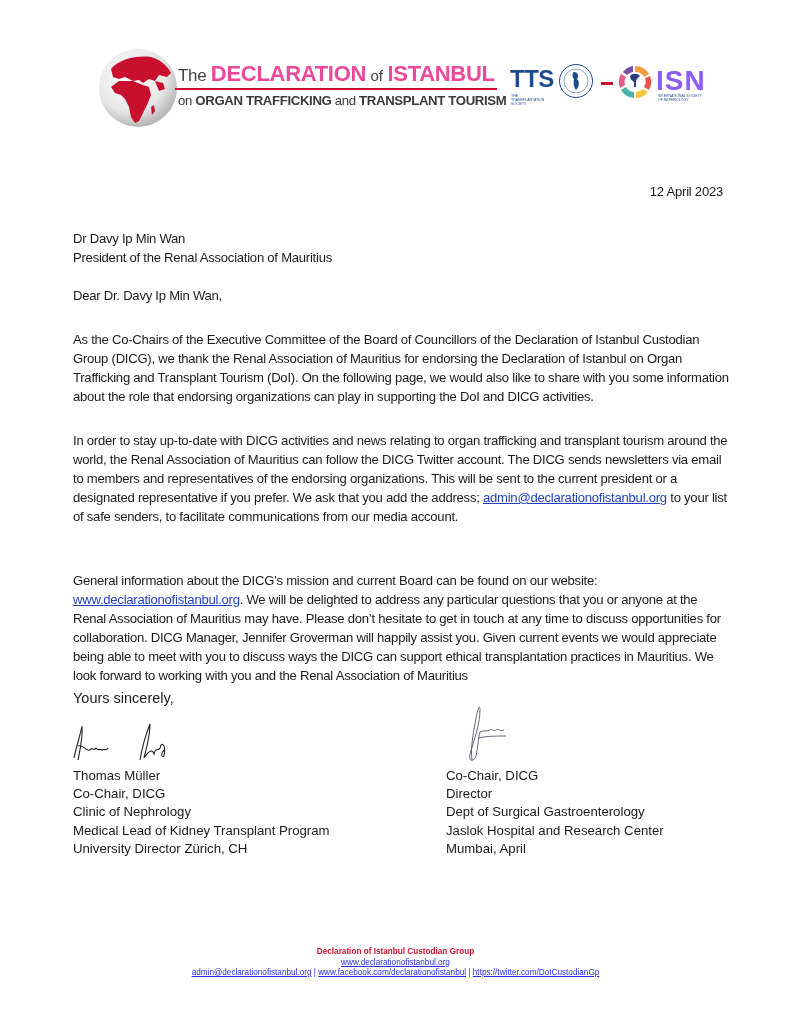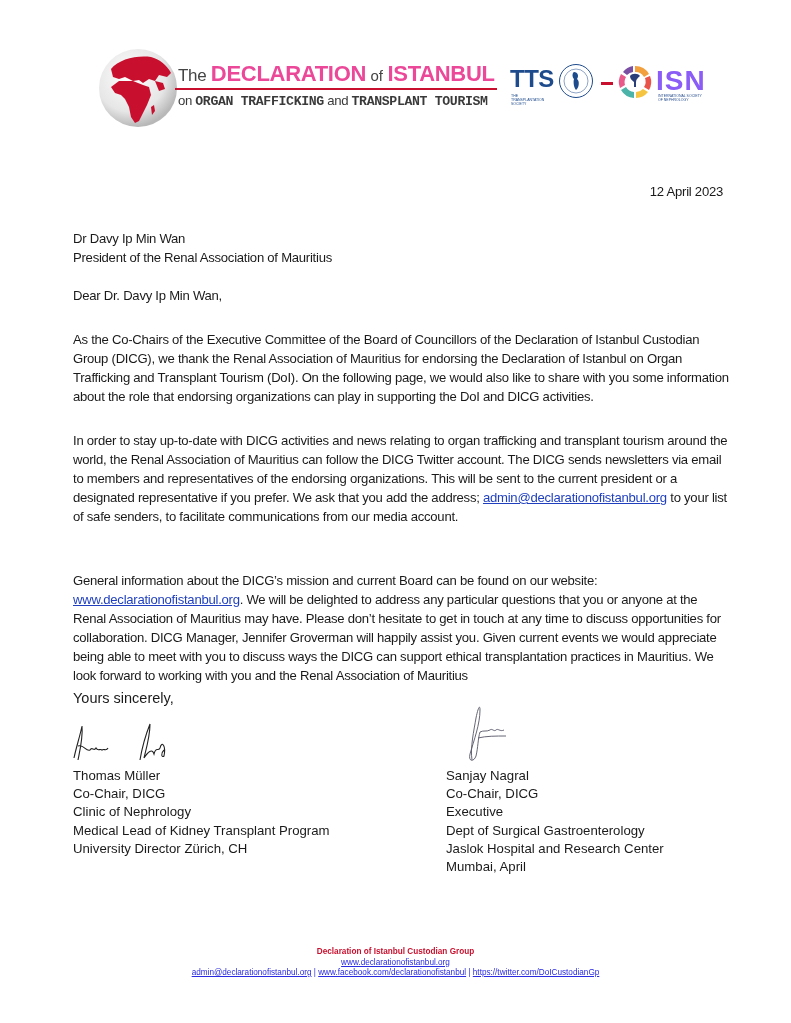--- a/index.html
+++ b/index.html
@@ -9,21 +9,21 @@
   
   .letterhead { position: absolute; left: 97px; top: 45px; width: 620px; height: 90px; }
   .globe { position: absolute; left: 0; top: 2px; width: 82px; height: 82px; }
   .title-block { position: absolute; left: 78px; top: 18px; width: 330px; }
   .title-line1 { font-family: "Liberation Sans", sans-serif; white-space: nowrap; height: 22px; line-height: 22px; padding-left: 3px; }
   .title-line1 .the { font-size: 17px; color: #444; letter-spacing: -0.3px; }
   .title-line1 .big { font-size: 22px; font-weight: bold; color: #ec4899; letter-spacing: -0.3px; }
   .title-line1 .of { font-size: 15px; color: #444; }
   .title-rule { height: 1.5px; background: #c8102e; margin-top: 3px; width: 322px; }
   .title-line2 { font-size: 13.2px; color: #3a3a3a; white-space: nowrap; margin-top: 3px; padding-left: 3px; letter-spacing: -0.35px; }
-  .title-line2 b { font-weight: bold; color: #3a3a3a; font-family: Liberation Mono, monospace; }
+  .title-line2 b { font-weight: bold; color: #3a3a3a; }
   .partners { position: absolute; left: 413px; top: 16px; width: 210px; height: 48px; }
   .tts { position: absolute; left: 0; top: 4px; font-size: 24px; font-weight: bold; color: #1e4b8c; letter-spacing: -0.5px; }
   .tts-sub { position: absolute; left: 1px; top: 33px; font-size: 3.5px; color: #1e4b8c; line-height: 4px; width: 40px; }
   .seal { position: absolute; left: 48px; top: 2px; width: 36px; height: 36px; }
   .dash { position: absolute; left: 91px; top: 21px; width: 12px; height: 3px; background: #c8102e; }
   .isn-logo { position: absolute; left: 106px; top: 2px; width: 38px; height: 38px; }
   .isn { position: absolute; left: 146px; top: 4px; font-size: 28px; font-weight: bold; color: #8b5cf6; letter-spacing: 1px; }
   .isn-sub { position: absolute; left: 148px; top: 33px; font-size: 3.5px; color: #2a4f8f; line-height: 4px; width: 46px; }
 
   
@@ -133,23 +133,22 @@
 
 <div class="sig-block sig-left">
   <div>Thomas Müller</div>
   <div>Co-Chair, DICG</div>
   <div>Clinic of Nephrology</div>
   <div>Medical Lead of Kidney Transplant Program</div>
   <div>University Director Zürich, CH</div>
 </div>
 
 <div class="sig-block sig-right">
-  <div>Sanjay Nagral</div>
   <div>Co-Chair, DICG</div>
-  <div>Executive</div>
+  <div>Director</div>
   <div>Dept of Surgical Gastroenterology</div>
   <div>Jaslok Hospital and Research Center</div>
   <div>Mumbai, April</div>
 </div>
 
 <div class="footer">
   <div class="org">Declaration of Istanbul Custodian Group</div>
   <div><a>www.declarationofistanbul.org</a></div>
   <div>
     <a>admin@declarationofistanbul.org</a><span class="sep"> | </span><a>www.facebook.com/declarationofistanbul</a><span class="sep"> | </span><a>https://twitter.com/DoICustodianGp</a>

